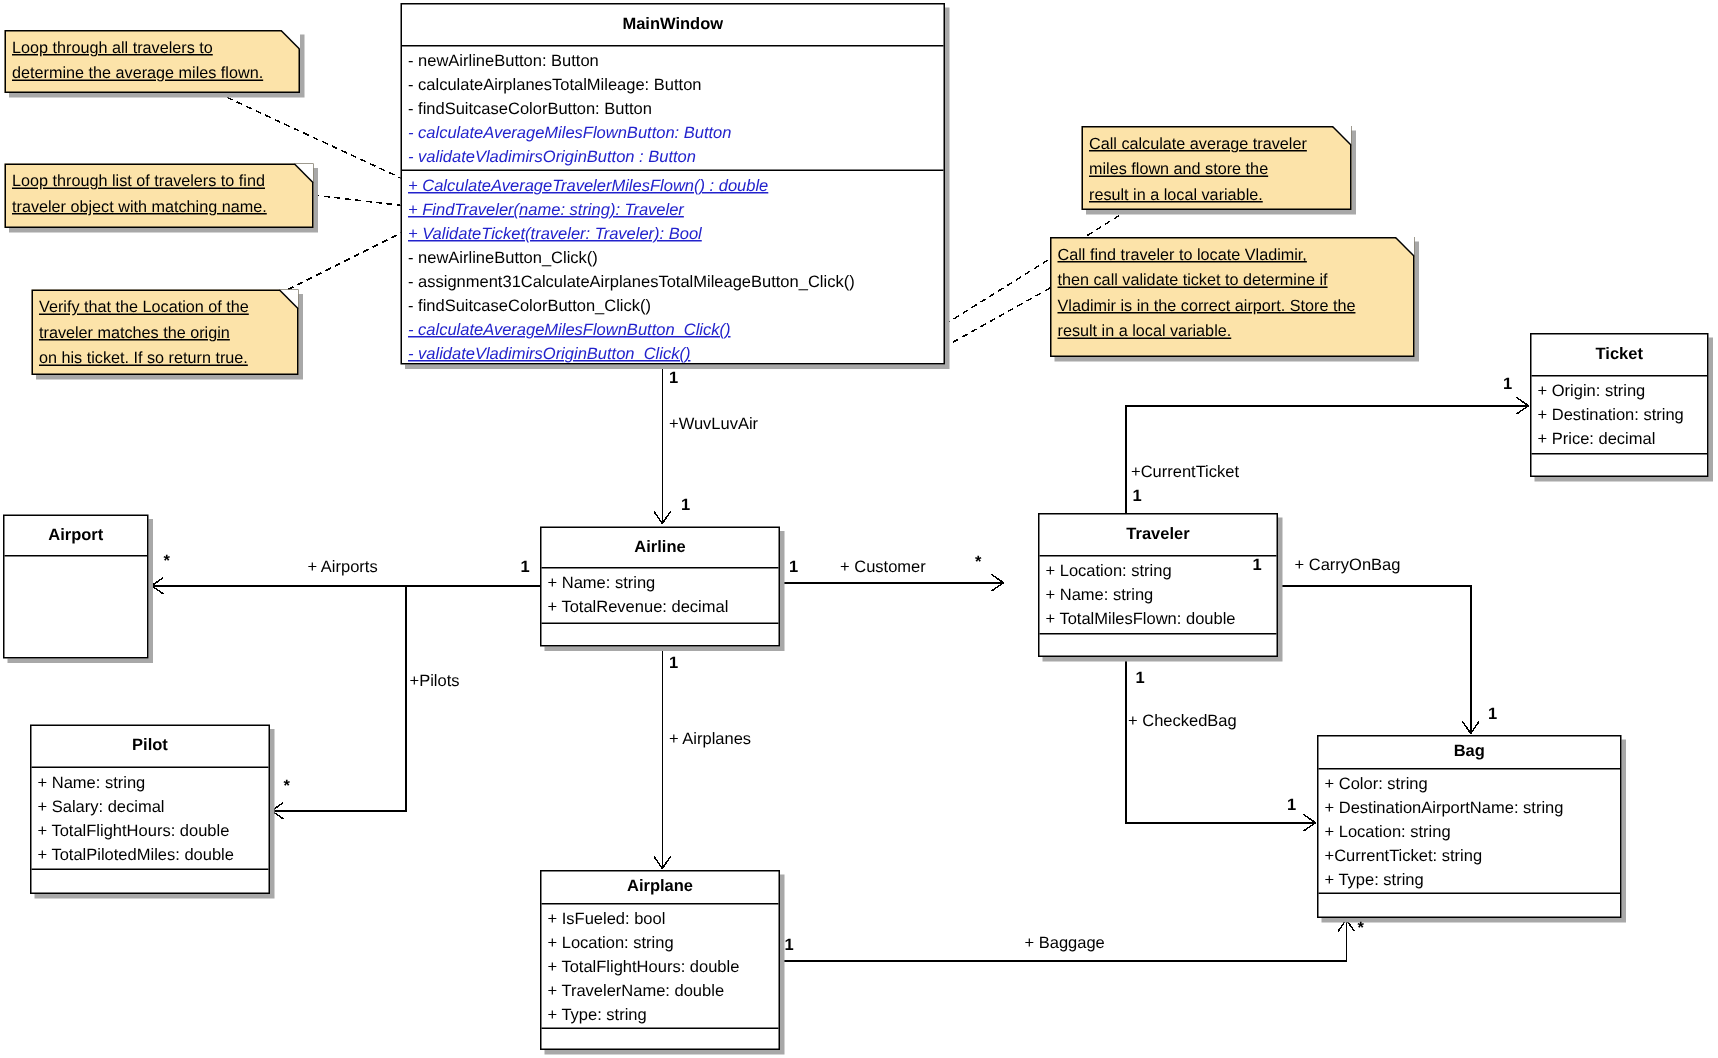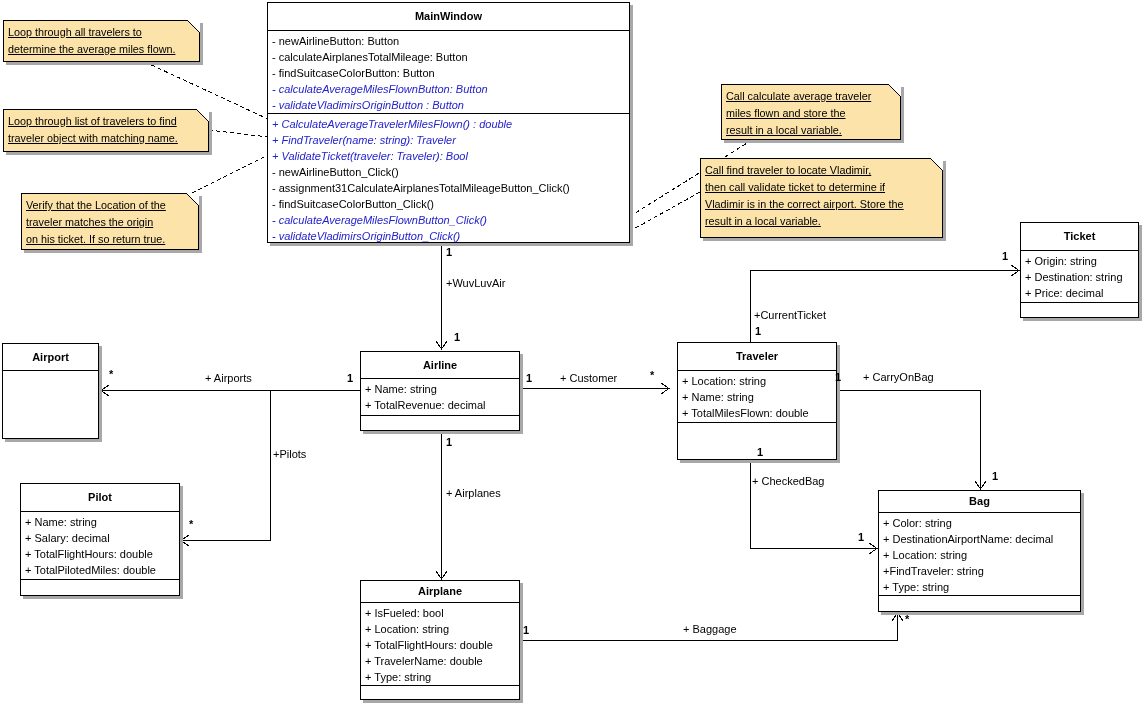--- a/index.html
+++ b/index.html
@@ -12,21 +12,21 @@
   *{box-sizing:border-box;margin:0;padding:0;}
   body{background:#fff;font-family:"Liberation Sans",sans-serif;}
   .stage{position:relative;width:1145px;height:705px;background:#fff;overflow:hidden;}
   .wires{position:absolute;left:0;top:0;pointer-events:none;shape-rendering:crispEdges;}
   .cls{position:absolute;background:var(--box_fill);border:1px solid var(--line);
        box-shadow:3px 3px 0 var(--shadow);font-size:11px;color:#000;z-index:2;}
   .cls .title{font-weight:bold;text-align:center;white-space:nowrap;overflow:hidden;}
   .cls .sec{border-top:1px solid var(--line);padding-top:2px;overflow:visible;}
   .m{height:16px;line-height:16px;padding-left:4px;white-space:nowrap;}
   .hl{color:var(--accent);font-style:italic;}
-  .u{}
+  .u{text-decoration:underline;}
   .note{position:absolute;background:var(--note_fill);border:1px solid var(--line);
         box-shadow:3px 3px 0 var(--shadow);z-index:2;text-decoration:underline;}
   .note-text{padding:3px 4px;font-size:10.8px;line-height:17px;white-space:pre;color:#000;}
   .fold{position:absolute;top:-1px;right:-1px;z-index:3;}
   .lbl{position:absolute;font-size:11px;color:#000;white-space:nowrap;z-index:4;}
   .mult{font-weight:bold;}
 </style>
 </head>
 <body>
 
@@ -111,37 +111,37 @@
 
   <div class="cls" style="left:360px;top:351px;width:160px;height:80px">
     <div class="title" style="height:26px;line-height:26px">Airline</div>
     <div class="sec" style="height:37px">
       <div class="m">+ Name: string</div>
       <div class="m">+ TotalRevenue: decimal</div>
     </div>
     <div class="sec" style="height:15px"></div>
   </div>
 
-  <div class="cls" style="left:677px;top:342px;width:160px;height:118px">
+  <div class="cls" style="left:692px;top:342px;width:160px;height:96px">
     <div class="title" style="height:27px;line-height:27px">Traveler</div>
     <div class="sec" style="height:52px">
       <div class="m">+ Location: string</div>
       <div class="m">+ Name: string</div>
       <div class="m">+ TotalMilesFlown: double</div>
     </div>
     <div class="sec" style="height:15px"></div>
   </div>
 
   <div class="cls" style="left:878px;top:490px;width:203px;height:122px">
     <div class="title" style="height:21px;line-height:21px">Bag</div>
     <div class="sec" style="height:83px">
       <div class="m">+ Color: string</div>
-      <div class="m">+ DestinationAirportName: decimal</div>
+      <div class="m">+ DestinationAirportName: string</div>
       <div class="m">+ Location: string</div>
-      <div class="m">+FindTraveler: string</div>
+      <div class="m">+CurrentTicket: string</div>
       <div class="m">+ Type: string</div>
     </div>
     <div class="sec" style="height:16px"></div>
   </div>
 
   <div class="cls" style="left:360px;top:580px;width:160px;height:120px">
     <div class="title" style="height:21px;line-height:21px">Airplane</div>
     <div class="sec" style="height:83px">
       <div class="m">+ IsFueled: bool</div>
       <div class="m">+ Location: string</div>

